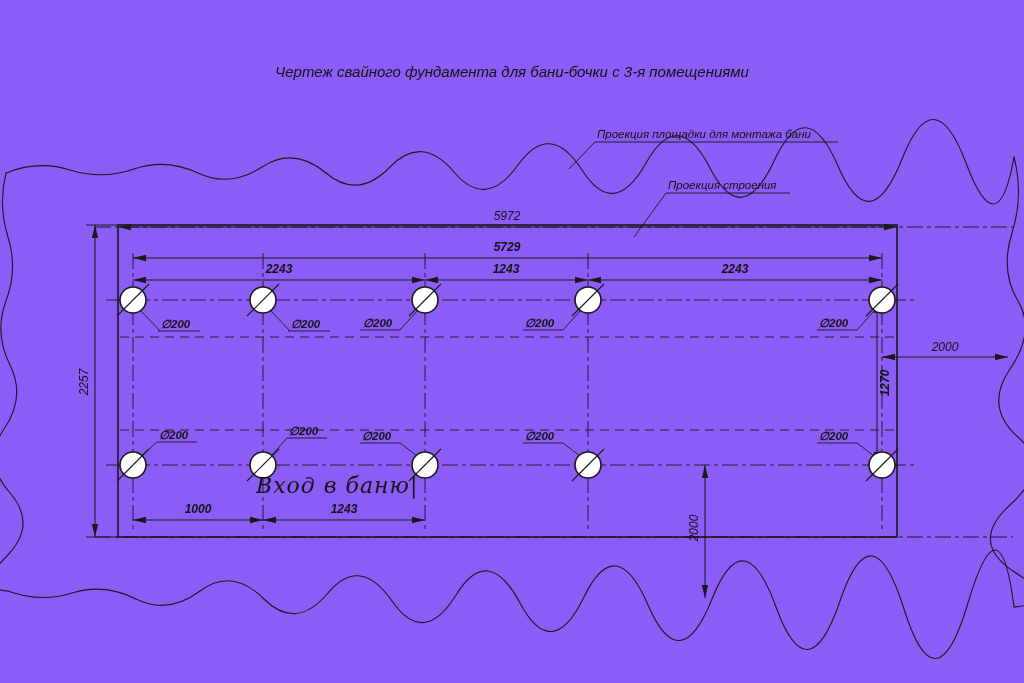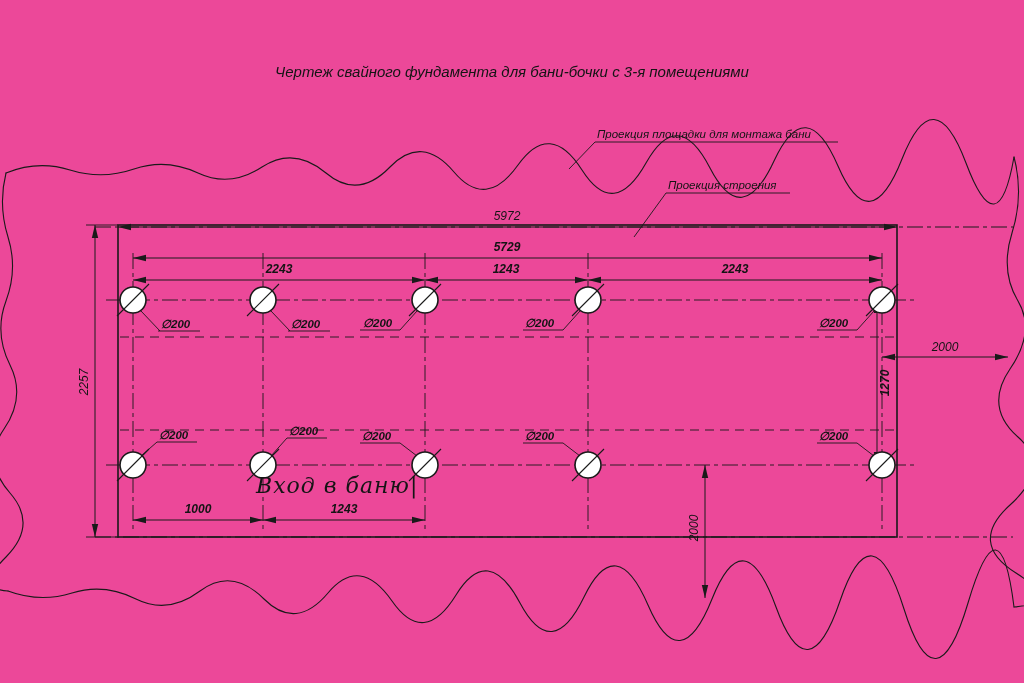--- a/index.html
+++ b/index.html
@@ -1,16 +1,16 @@
 <!DOCTYPE html>
 <html><head>
 <meta charset="utf-8">
 <style>
   html,body{margin:0;padding:0;background:#fff;}
-  .stage{position:relative;width:1024px;height:683px;background:#ec4899;overflow:hidden;
+  .stage{position:relative;width:1024px;height:683px;background:#8b5cf6;overflow:hidden;
          font-family:"Liberation Sans",sans-serif;}
   svg{display:block;}
   .wavy{stroke:#1a1a1a;stroke-width:1.1;fill:none;stroke-linecap:round;}
   .rect-main{stroke:#1a1a1a;stroke-width:1.6;fill:none;}
   .s{stroke:#1a1a1a;stroke-width:1;fill:none;}
   .thin{stroke:#1a1a1a;stroke-width:0.9;fill:none;}
   .dashdot{stroke-dasharray:16 4 4 4;}
   .dash{stroke-dasharray:9 6;stroke-width:0.9;}
   .pile{stroke:#1a1a1a;stroke-width:1.6;fill:#ffffff;}
   .slash{stroke:#1a1a1a;stroke-width:1.1;fill:none;}

